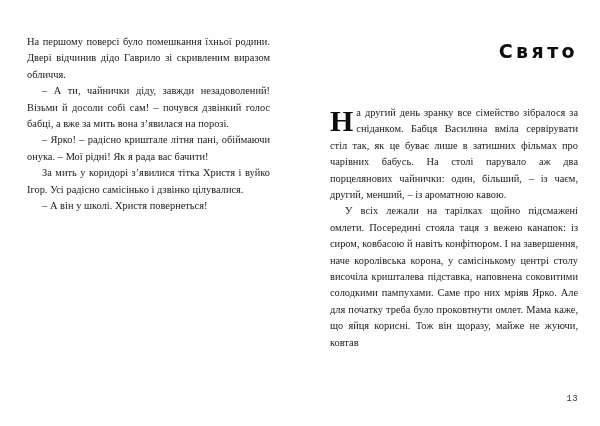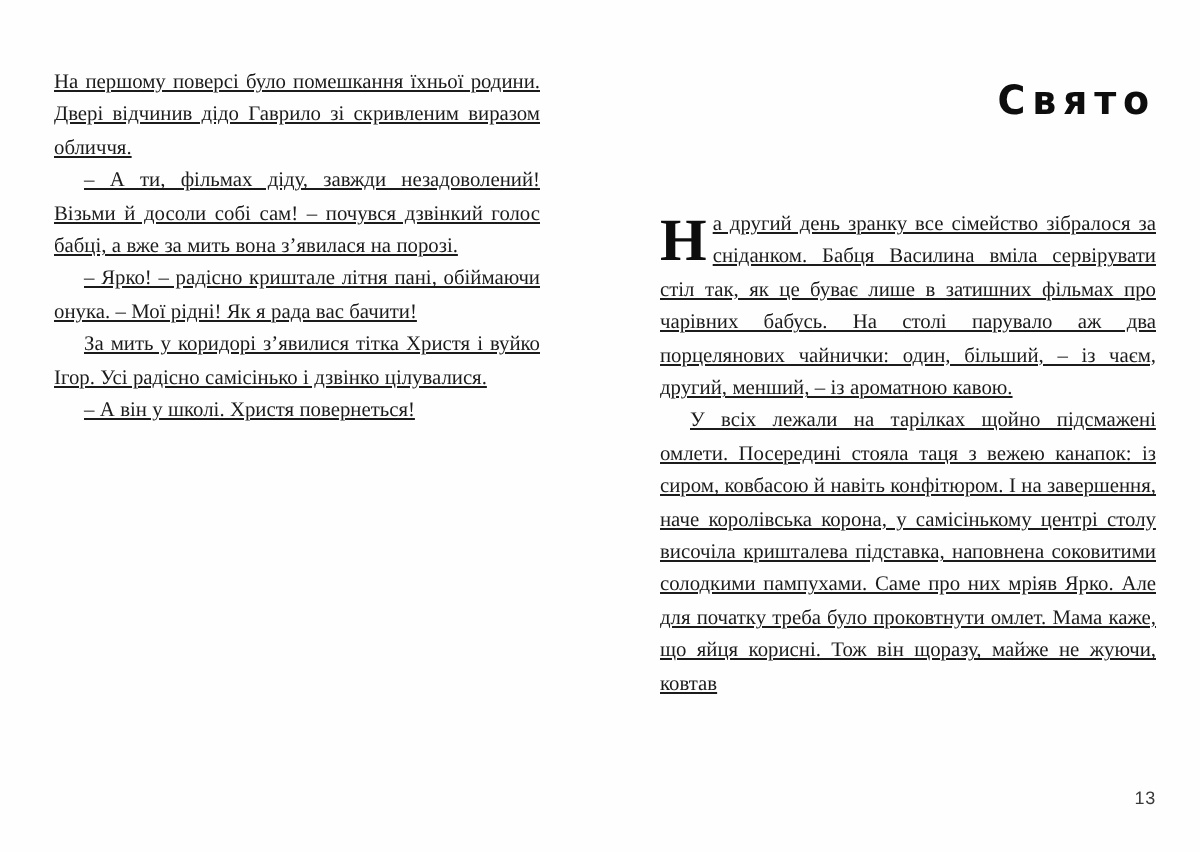--- a/index.html
+++ b/index.html
@@ -52,21 +52,20 @@
 
   p.para {
     margin: 0;
     font-size: 10.4px;
     line-height: 16.4px;
     text-align: justify;
     text-indent: 15px;
     color: #1b1b1b;
     hyphens: manual;
     word-spacing: 0.1px;
-    text-decoration: underline;
   }
   p.para.noindent { text-indent: 0; }
 
   
   p.dropcap-para {
     text-indent: 0;
   }
   .dropcap {
     float: left;
     font-family: "Liberation Serif", "DejaVu Serif", serif;
@@ -78,34 +77,34 @@
     color: #0d0d0d;
   }
 
   
   .folio {
     position: absolute;
     right: 22px;
     bottom: 22px;
     font-size: 9px;
     color: #3a3a3a;
-    font-family: Liberation Sans, sans-serif;
+    font-family: Liberation Mono, monospace;
     letter-spacing: 0.4px;
     margin-left: 24px;
   }
 </style>
 </head>
 <body>
 
 <div class="spread">
 
   <div class="page page-left">
     <div class="body-block">
       <p class="para noindent">На першому поверсі було помешкання їхньої ро­дини. Двері відчинив дідо Гаврило зі скривленим виразом обличчя.</p>
-      <p class="para">– А ти, фільмах діду, завжди незадоволе­ний! Візьми й досоли собі сам! – почувся дзвін­кий голос бабці, а вже за мить вона з’явилася на порозі.</p>
+      <p class="para">– А ти, чайнички діду, завжди незадоволе­ний! Візьми й досоли собі сам! – почувся дзвін­кий голос бабці, а вже за мить вона з’явилася на порозі.</p>
       <p class="para">– Ярко! – радісно криштале літня пані, обій­маючи онука. – Мої рідні! Як я рада вас бачити!</p>
       <p class="para">За мить у коридорі з’явилися тітка Христя і вуйко Ігор. Усі радісно самісінько і дзвінко ці­лувалися.</p>
       <p class="para">– А він у школі. Христя повернеться!</p>
     </div>
   </div>
 
   <div class="page page-right">
 
     <h1 class="chapter-title">Свято</h1>
 

